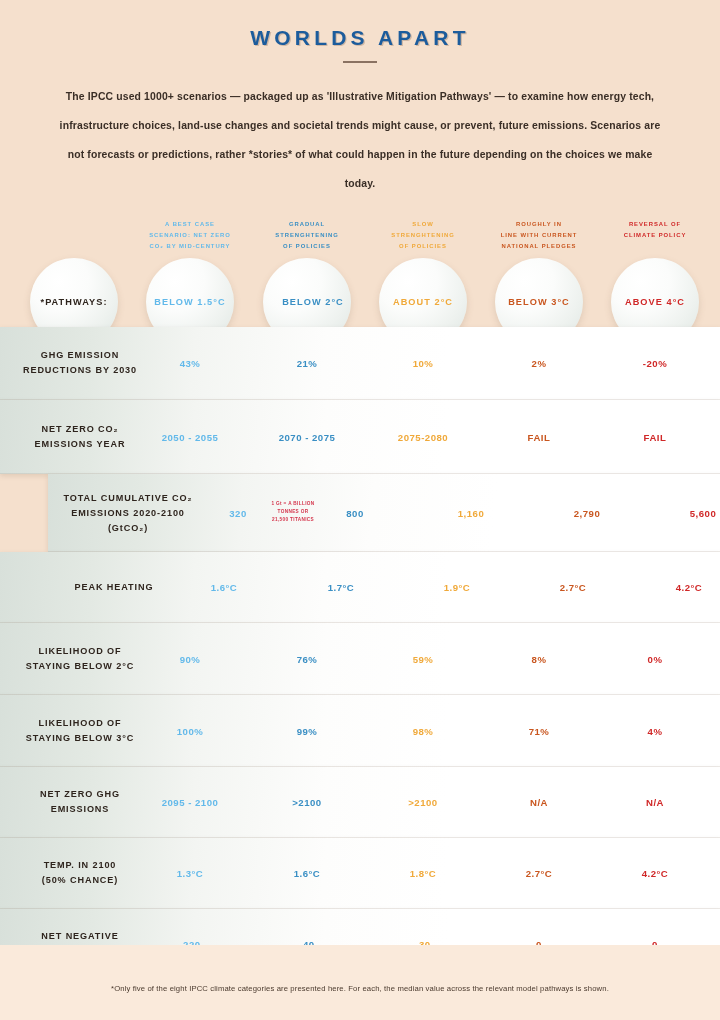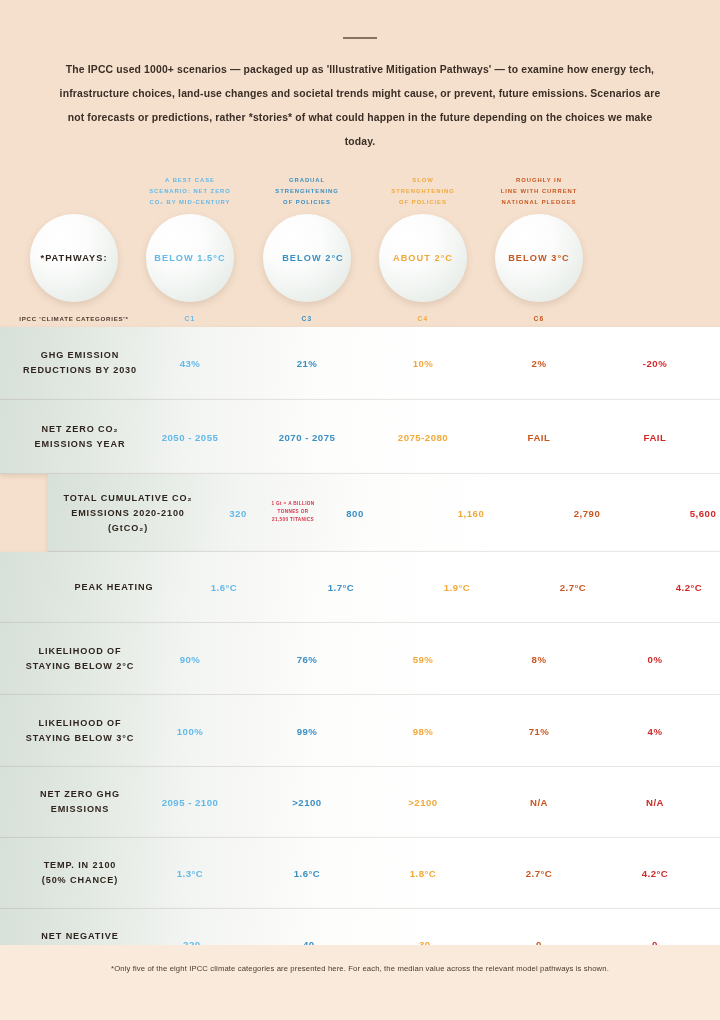--- a/index.html
+++ b/index.html
@@ -41,21 +41,21 @@
     width: 34px;
     height: 2px;
     background: #8a7262;
     margin: 11px auto 0 auto;
   }
 
   .intro {
     margin: 19px auto 0 auto;
     width: 612px;
     font-size: 10.4px;
-    line-height: 24px;
+    line-height: 29px;
     color: #3a2e26;
     font-weight: bold;
     letter-spacing: 0.15px;
   }
 
   
   .pathways {
     position: relative;
     margin-top: 20px;
     height: 160px;
@@ -193,28 +193,30 @@
     display: flex;
     align-items: flex-start;
     justify-content: center;
     padding-top: 19px;
   }
 
   .footnote {
     font-size: 7.7px;
     color: #4a3a2e;
     letter-spacing: 0.12px;
+    margin-top: 20px;
   }
 </style>
 </head>
 <body>
 
 <div class="page">
 
   <div class="header">
+    <div class="title">WORLDS APART</div>
     <div class="title-rule"></div>
     <div class="intro">The IPCC used 1000+ scenarios — packaged up as 'Illustrative Mitigation Pathways' — to examine how energy tech, infrastructure choices, land-use changes and societal trends might cause, or prevent, future emissions. Scenarios are not forecasts or predictions, rather *stories* of what could happen in the future depending on the choices we make today.</div>
   </div>
 
   <div class="pathways">
 
     <div class="col" style="left:10px;">
       <div class="col-kicker"></div>
       <div class="bubble">
         <span class="bubble-label dark">*PATHWAYS:</span>
@@ -247,20 +249,27 @@
     </div>
 
     <div class="col" style="left:475px;">
       <div class="col-kicker" style="color: rgb(201, 86, 31);">ROUGHLY IN<br>LINE WITH CURRENT<br>NATIONAL PLEDGES</div>
       <div class="bubble">
         <span class="bubble-label" style="color: rgb(201, 86, 31);">BELOW 3°C</span>
       </div>
       <div class="col-code" style="color: rgb(201, 86, 31);">C6</div>
     </div>
 
+    <div class="col" style="left:591px;">
+      <div class="col-kicker" style="color: rgb(208, 40, 40);">REVERSAL OF<br>CLIMATE POLICY</div>
+      <div class="bubble">
+        <span class="bubble-label" style="color: rgb(208, 40, 40);">ABOVE 4°C</span>
+      </div>
+      <div class="col-code" style="color: rgb(208, 40, 40);">C8</div>
+    </div>
 
   </div>
 
   <div class="table" id="table-body">
       <div class="row" style="height: 73px;">
         <div class="row-inner">
           <div class="row-label">GHG EMISSION<br>REDUCTIONS BY 2030</div>
           <div class="cell" style="left: 126px; color: rgb(98, 185, 234);">43%</div>
           <div class="cell" style="left: 243px; color: rgb(58, 143, 196);">21%</div>
           <div class="cell" style="left: 359px; color: rgb(240, 169, 58);">10%</div>

